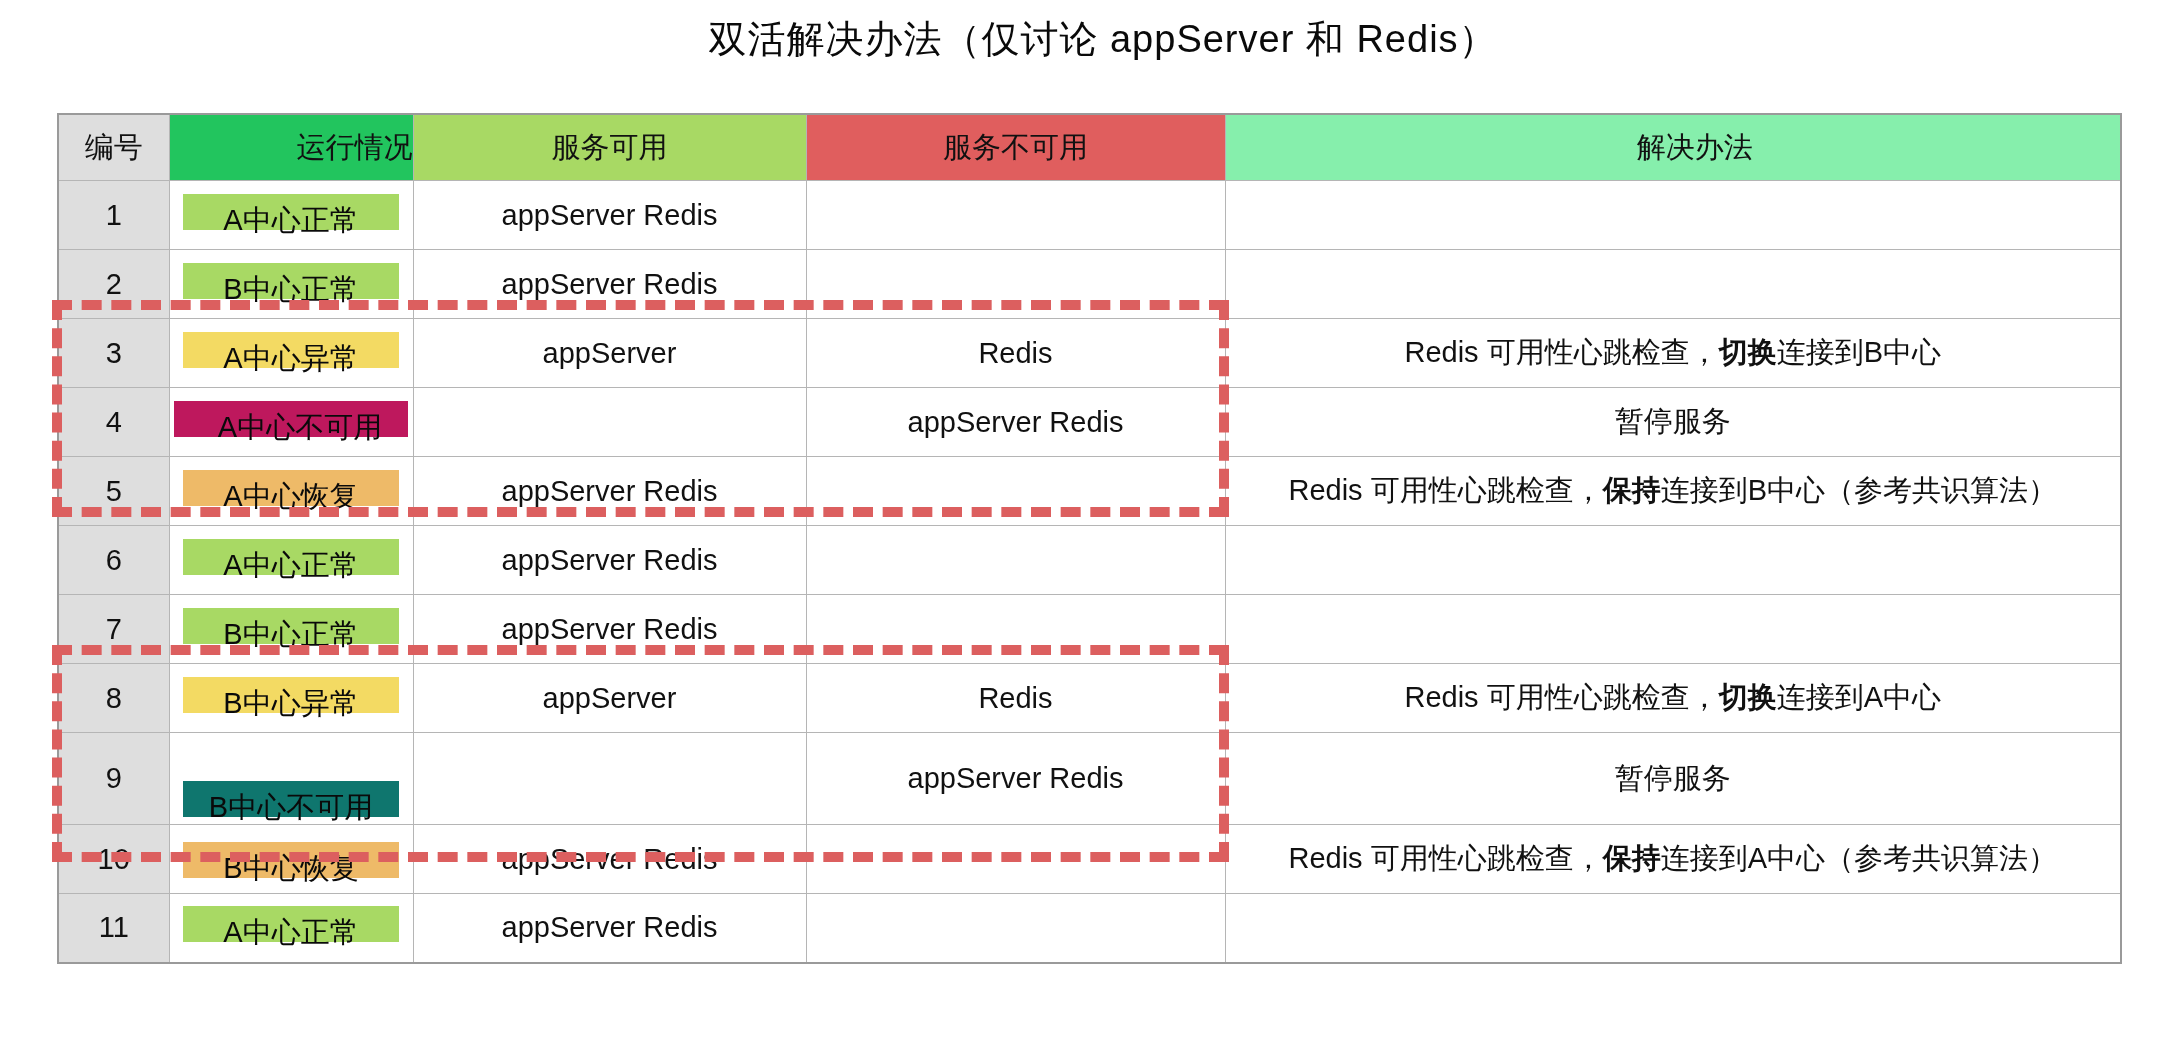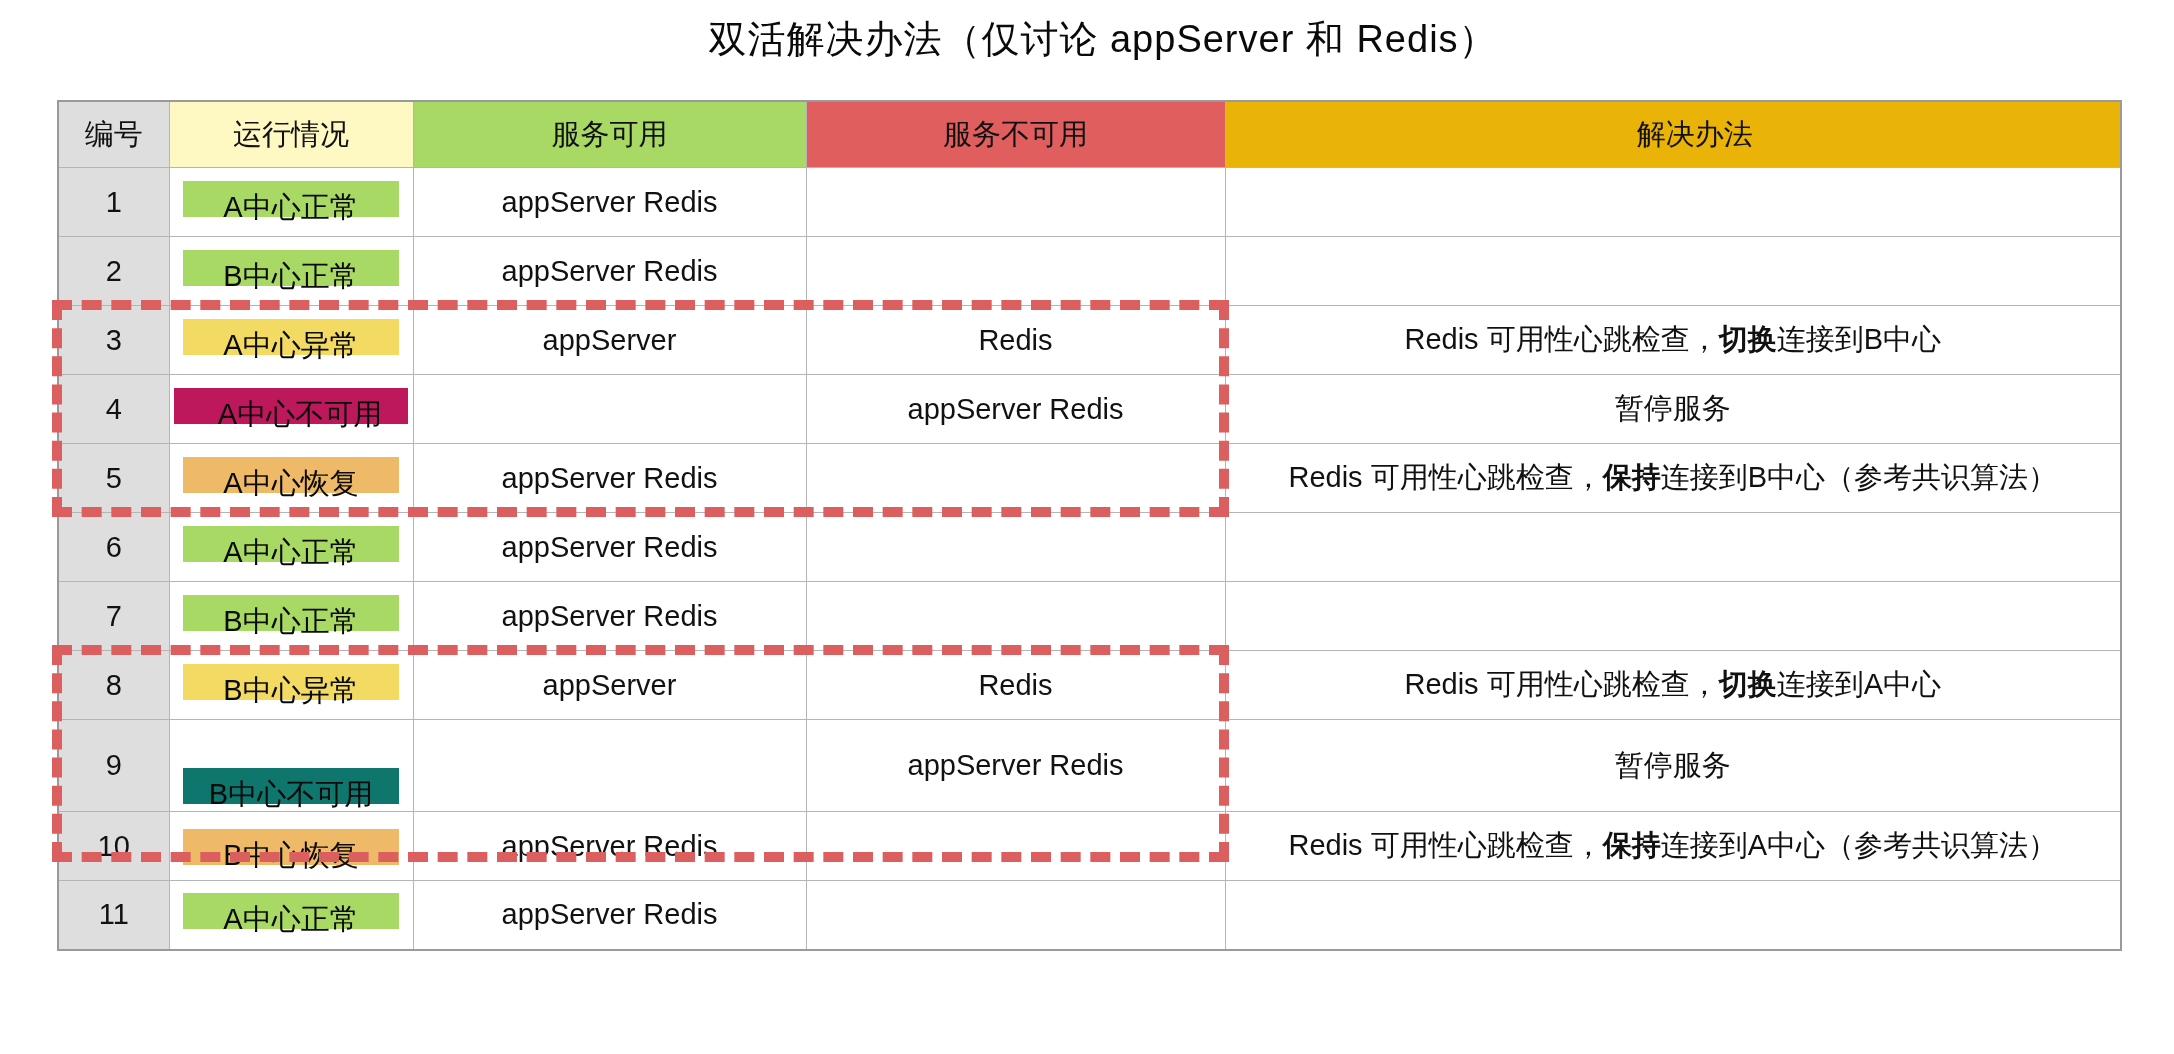--- a/index.html
+++ b/index.html
@@ -11,21 +11,21 @@
     color:#111;
     overflow:hidden;
   }
   .title{
     position:absolute;top:14px;left:16px;width:100%;
     text-align:center;
     font-size:38px;font-weight:500;color:#0a0a0a;
     margin:0;letter-spacing:1px;
   }
   table.grid{
-    position:absolute;left:57px;top:100px;
+    position:absolute;left:57px;top:113px;
     width:2063px;
     table-layout:fixed;
     border-collapse:collapse;
     background:#ffffff;
     border:2px solid #9a9a9a;
   }
   table.grid th, table.grid td{
     border:1px solid #b5b5b5;
     font-size:29px;
     text-align:center;
@@ -75,24 +75,24 @@
     <colgroup>
       <col style="width:111px">
       <col style="width:244px">
       <col style="width:393px">
       <col style="width:419px">
       <col style="width:896px">
     </colgroup>
     <thead>
       <tr>
         <th style="background-color: rgb(222, 222, 222);">编号</th>
-        <th style="background-color: #fef9c3;">运行情况</th>
+        <th style="background-color: #22c55e; text-align: right;">运行情况</th>
         <th style="background-color: rgb(168, 217, 100);">服务可用</th>
         <th style="background-color: rgb(224, 94, 94);">服务不可用</th>
-        <th style="background-color: #eab308; padding-left: 44px;">解决办法</th>
+        <th style="background-color: #86efac; padding-left: 44px;">解决办法</th>
       </tr>
     </thead>
     <tbody>
       <tr>
         <td class="cell-num">1</td>
         <td><span class="badge" style="background-color: rgb(168, 217, 100);">A中心正常</span></td>
         <td>appServer Redis</td>
         <td></td>
         <td class="cell-solution"><span></span><b></b><span></span></td>
       </tr>

